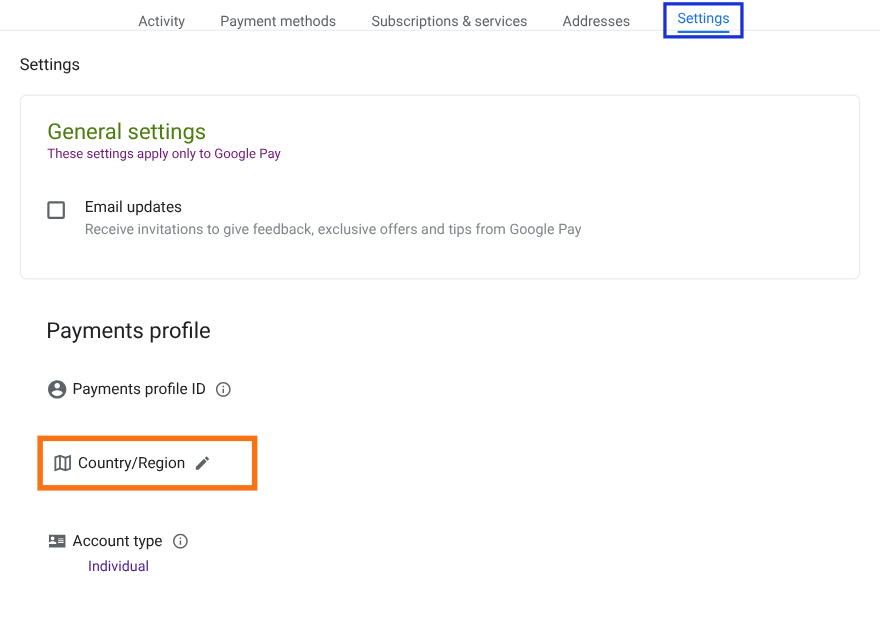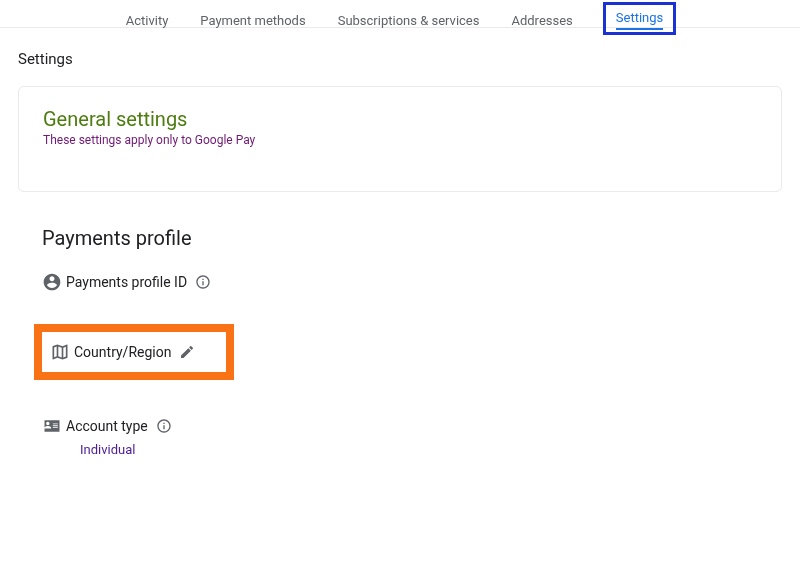--- a/index.html
+++ b/index.html
@@ -103,21 +103,21 @@
       color: #80868b;
       line-height: 1.4;
     }
     .profile-row {
       display: flex;
       align-items: center;
       gap: 4px;
       padding: 14px 0;
     }
     .profile-row.highlighted-row {
-      border: 8px solid #f97316;
+      border: 5px solid #f97316;
       padding: 10px 14px 10px 8px;
       margin-left: -8px;
       width: fit-content;
       min-width: 200px;
     }
     .icon-holder {
       width: 20px;
       height: 20px;
       display: flex;
       align-items: center;
@@ -154,39 +154,46 @@
       font-size: 13px;
       color: #4c1d95;
       padding-left: 38px;
       margin-top: -8px;
       padding-bottom: 10px;
     }
     .section-title-2 {
       font-size: 20px;
       color: #202124;
       font-weight: 400;
-      margin-bottom: 8px;
+      margin-bottom: 18px;
     }
   </style>
 </head>
 <body>
 
 <nav class="top-nav">
   <div class="nav-item">Activity</div>
   <div class="nav-item">Payment methods</div>
   <div class="nav-item">Subscriptions &amp; services</div>
   <div class="nav-item">Addresses</div>
   <div class="nav-item active highlighted">Settings</div>
 </nav>
 
 <div class="page-title">Settings</div>
 
 <div class="card">
   <div class="section-title">General settings</div>
   <div class="section-subtitle">These settings apply only to Google Pay</div>
+  <div class="setting-row">
+    <div class="checkbox"></div>
+    <div class="setting-content">
+      <div class="setting-label">Email updates</div>
+      <div class="setting-desc">Receive invitations to give feedback, exclusive offers and tips from Google Pay</div>
+    </div>
+  </div>
 </div>
 
 <div class="card-noborder">
   <div class="section-title-2">Payments profile</div>
 
   <div class="profile-row">
     <span class="icon-holder">
       <svg viewBox="0 0 24 24">
           <path d="M12 2C6.48 2 2 6.48 2 12s4.48 10 10 10 10-4.48 10-10S17.52 2 12 2zm0 3c1.66 0 3 1.34 3 3s-1.34 3-3 3-3-1.34-3-3 1.34-3 3-3zm0 14.2c-2.5 0-4.71-1.28-6-3.22.03-1.99 4-3.08 6-3.08 1.99 0 5.97 1.09 6 3.08-1.29 1.94-3.5 3.22-6 3.22z"></path>
         </svg>

